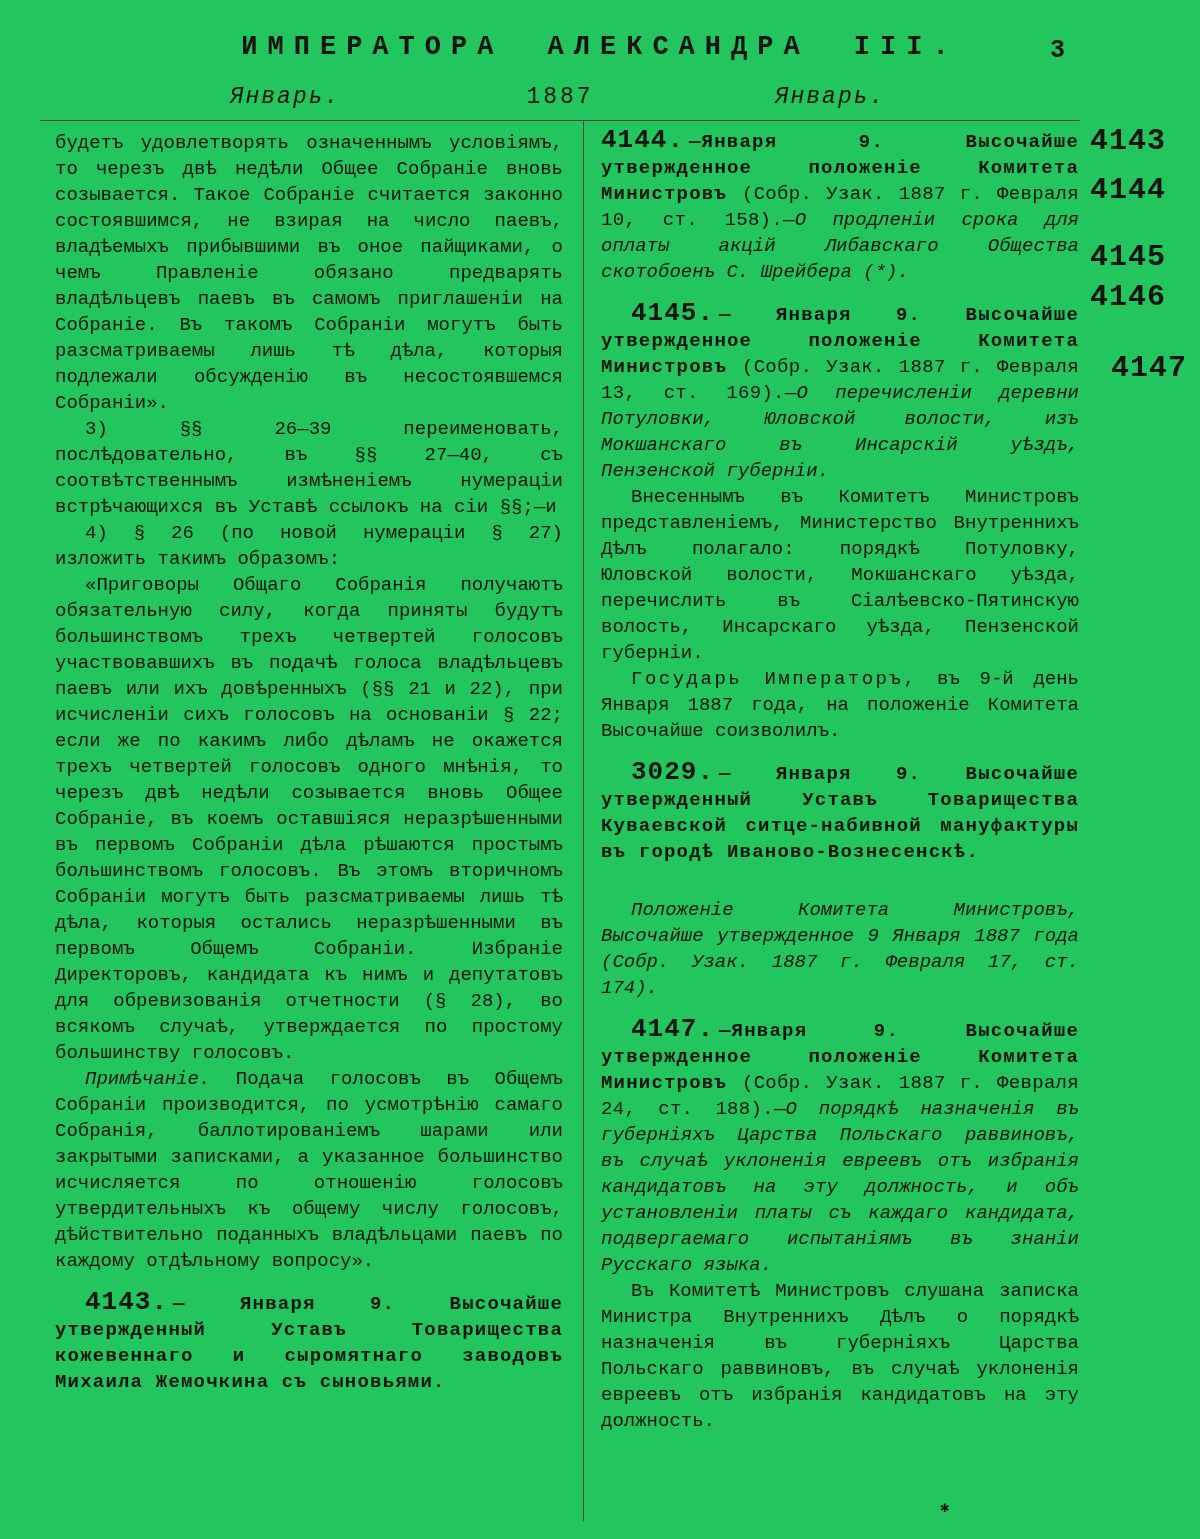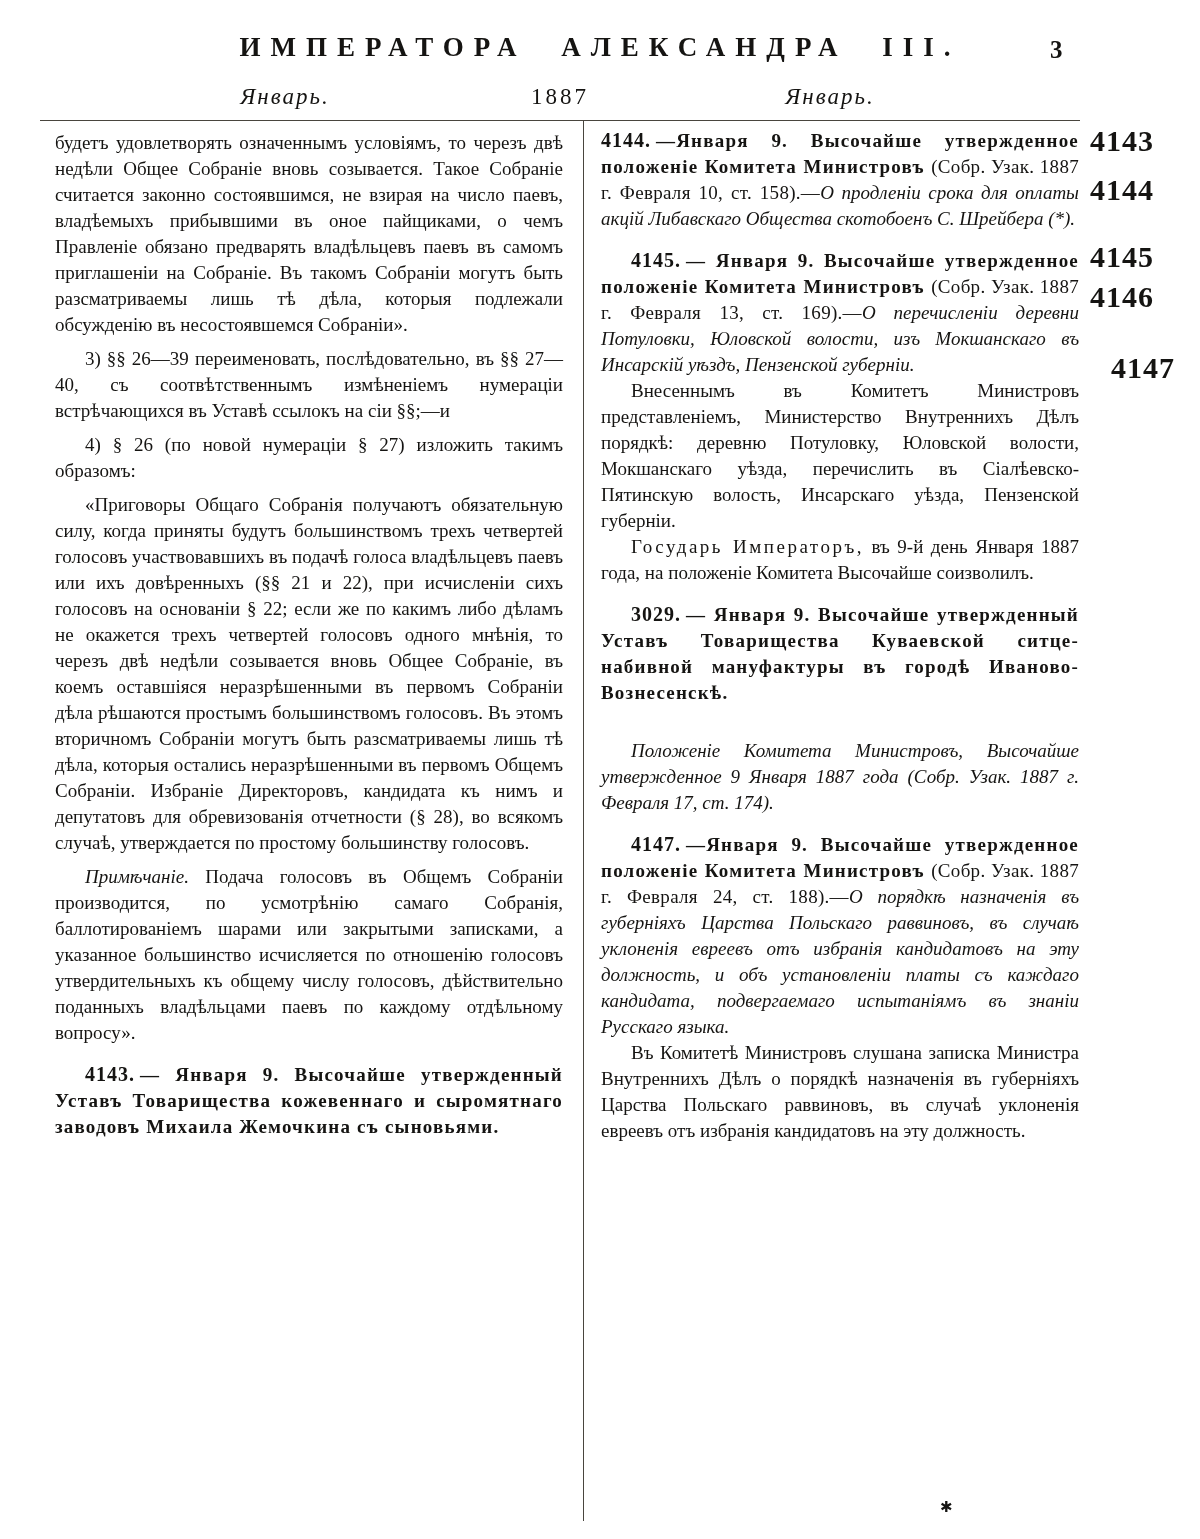--- a/index.html
+++ b/index.html
@@ -1,21 +1,21 @@
 <!DOCTYPE html>
 <html><head>
 <meta charset="utf-8">
 <style>
   html, body { margin:0; padding:0; background:#dedcd6; }
   .page {
     position:relative;
     width:1200px;
     height:1539px;
-    background:#ffffff;
-    font-family:Liberation Serif, serif;
+    background:#22c55e;
+    font-family:Liberation Mono, monospace;
     color:#151412;
     overflow:hidden;
   }
   .running-title {
     position:absolute; top:32px; left:100px; width:1000px;
     text-align:center; font-size:27px; font-weight:700;
     letter-spacing:10px; word-spacing:18px; white-space:nowrap;
   }
   .page-number { position:absolute; top:36px; left:1050px; font-size:25px; font-weight:700; }
   .month-left  { position:absolute; top:84px; left:55px;  width:460px; text-align:center; font-style:italic; font-size:23px; letter-spacing:2px; }
@@ -25,23 +25,23 @@
   .col-divider { position:absolute; top:121px; left:583px; width:1px; height:1400px; background:#49453e; }
 
   .col-left  { position:absolute; top:130px; left:55px;  width:508px; }
   .col-right { position:absolute; top:127px; left:601px; width:478px; }
 
   .par {
     margin:0; font-size:19px; line-height:26px;
     text-align:justify; text-indent:30px;
   }
   .par.noindent { text-indent:0; }
-  .par.gap { margin-top:8px; }
+  .par.gap { }
   .entry { margin-top:15px; }
-  .entry-num { font-size:20px; font-weight:700; letter-spacing:1px; margin-right:5px; }
+  .entry-num { font-size:26px; font-weight:700; letter-spacing:1px; margin-right:5px; }
   .entry-head { font-weight:700; letter-spacing:1.2px; }
   .entry-source { font-weight:400; letter-spacing:0.3px; }
   .subject { font-style:italic; }
   .ref { font-style:italic;margin-top:32px; }
   .note-label { font-style:italic; }
   .spaced { letter-spacing:2.5px; }
 
   .margin-number {
     position:absolute; left:1090px; width:105px;
     font-size:30px; font-weight:700; letter-spacing:1px;
@@ -82,21 +82,21 @@
 
   <div class="col-right">
     <p class="par noindent entry" style="margin-top:0">
       <span class="entry-num">4144.</span><span class="entry-head">—Января 9. Высочайше утвержденное положеніе Комитета Министровъ </span><span class="entry-source">(Собр. Узак. 1887 г. Февраля 10, ст. 158).—</span><span class="subject">О продленіи срока для оплаты акцій Либавскаго Общества скотобоенъ С. Шрейбера (*).</span>
     </p>
 
     <p class="par entry">
       <span class="entry-num">4145.</span><span class="entry-head">— Января 9. Высочайше утвержденное положеніе Комитета Министровъ </span><span class="entry-source">(Собр. Узак. 1887 г. Февраля 13, ст. 169).—</span><span class="subject">О перечисленіи деревни Потуловки, Юловской волости, изъ Мокшанскаго въ Инсарскій уѣздъ, Пензенской губерніи.</span>
     </p>
 
-    <p class="par">Внесеннымъ въ Комитетъ Министровъ представленіемъ, Министерство Внутреннихъ Дѣлъ порядкѣ: деревню Потуловку, Юловской волости, Мокшанскаго уѣзда, перечислить въ Сіалѣевско-Пятинскую волость, Инсарскаго уѣзда, Пензенской губерніи.</p>
+    <p class="par">Внесеннымъ въ Комитетъ Министровъ представленіемъ, Министерство Внутреннихъ Дѣлъ полагало: порядкѣ Потуловку, Юловской волости, Мокшанскаго уѣзда, перечислить въ Сіалѣевско-Пятинскую волость, Инсарскаго уѣзда, Пензенской губерніи.</p>
     <p class="par"><span class="spaced">Государь Императоръ,</span><span> въ 9-й день Января 1887 года, на положеніе Комитета Высочайше соизволилъ.</span></p>
 
     <p class="par entry">
       <span class="entry-num">3029.</span><span class="entry-head">— Января 9. Высочайше утвержденный Уставъ Товарищества Куваевской ситце-набивной мануфактуры въ городѣ Иваново-Вознесенскѣ.</span>
     </p>
     <p class="par ref">Положеніе Комитета Министровъ, Высочайше утвержденное 9 Января 1887 года (Собр. Узак. 1887 г. Февраля 17, ст. 174).</p>
 
     <p class="par entry">
       <span class="entry-num">4147.</span><span class="entry-head">—Января 9. Высочайше утвержденное положеніе Комитета Министровъ </span><span class="entry-source">(Собр. Узак. 1887 г. Февраля 24, ст. 188).—</span><span class="subject">О порядкѣ назначенія въ губерніяхъ Царства Польскаго раввиновъ, въ случаѣ уклоненія евреевъ отъ избранія кандидатовъ на эту должность, и объ установленіи платы съ каждаго кандидата, подвергаемаго испытаніямъ въ знаніи Русскаго языка.</span>
     </p>

